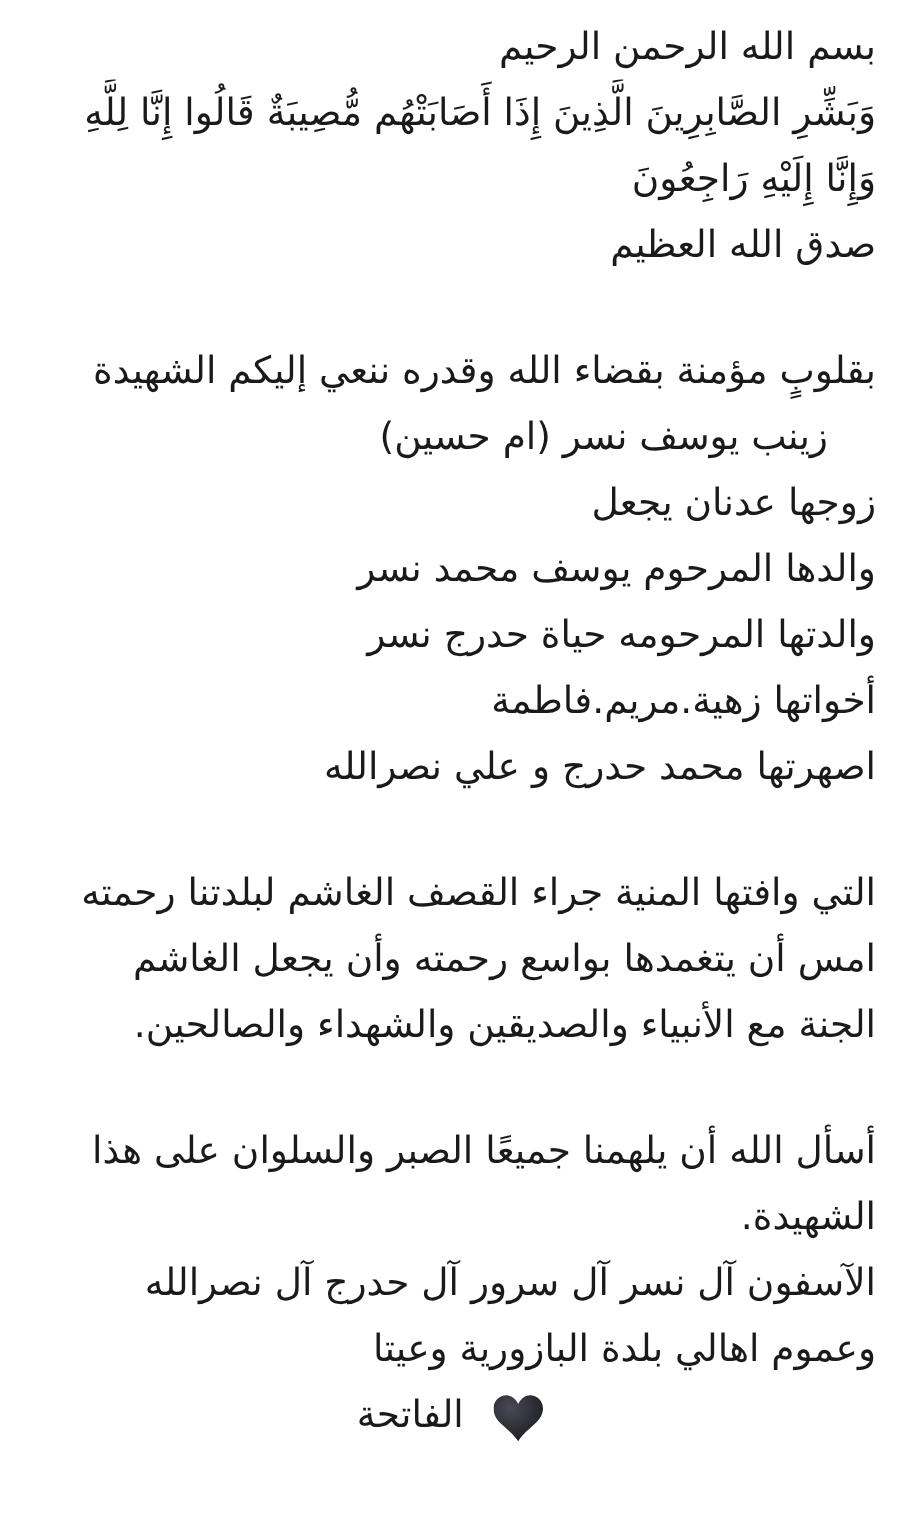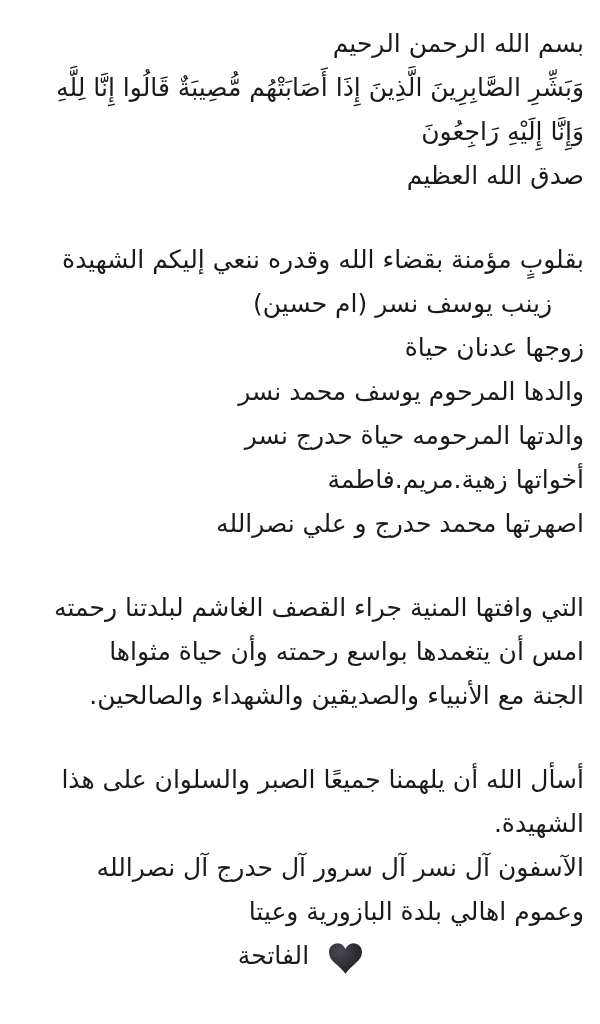--- a/index.html
+++ b/index.html
@@ -12,21 +12,21 @@
     height: 1024px;
     overflow: hidden;
     font-family: "DejaVu Sans", sans-serif;
     color: #1a1a1a;
   }
   .doc {
     direction: rtl;
     padding: 5px 16px 0 16px;
   }
   .para {
-    margin: 17px 0 40px 0;
+    margin: 4px 0 40px 0;
   }
   .para:last-child {
     margin-bottom: 0;
   }
   .line {
     font-size: 25px;
     line-height: 44px;
     text-align: right;
     white-space: nowrap;
     overflow: hidden;
@@ -56,30 +56,30 @@
   <section class="para">
     <div class="line">بسم الله الرحمن الرحيم</div>
     <div class="line">وَبَشِّرِ الصَّابِرِينَ الَّذِينَ إِذَا أَصَابَتْهُم مُّصِيبَةٌ قَالُوا إِنَّا لِلَّهِ</div>
     <div class="line">وَإِنَّا إِلَيْهِ رَاجِعُونَ</div>
     <div class="line">صدق الله العظيم</div>
   </section>
 
   <section class="para">
     <div class="line">بقلوبٍ مؤمنة بقضاء الله وقدره ننعي إليكم الشهيدة</div>
     <div class="line indent">زينب يوسف نسر (ام حسين)</div>
-    <div class="line">زوجها عدنان حياة</div>
+    <div class="line">زوجها عدنان يجعل</div>
     <div class="line">والدها المرحوم يوسف محمد نسر</div>
     <div class="line">والدتها المرحومه حياة حدرج نسر</div>
     <div class="line">أخواتها زهية.مريم.فاطمة</div>
     <div class="line">اصهرتها محمد حدرج و علي نصرالله</div>
   </section>
 
   <section class="para">
     <div class="line">التي وافتها المنية جراء القصف الغاشم لبلدتنا رحمته</div>
-    <div class="line">امس أن يتغمدها بواسع رحمته وأن حياة مثواها</div>
+    <div class="line">امس أن يتغمدها بواسع رحمته وأن يجعل الغاشم</div>
     <div class="line">الجنة مع الأنبياء والصديقين والشهداء والصالحين.</div>
   </section>
 
   <section class="para">
     <div class="line">أسأل الله أن يلهمنا جميعًا الصبر والسلوان على هذا</div>
     <div class="line">الشهيدة.</div>
     <div class="line">الآسفون آل نسر آل سرور آل حدرج آل نصرالله</div>
     <div class="line">وعموم اهالي بلدة البازورية وعيتا</div>
     <div class="line heart-line">
       <span class="heart-icon-wrap">

